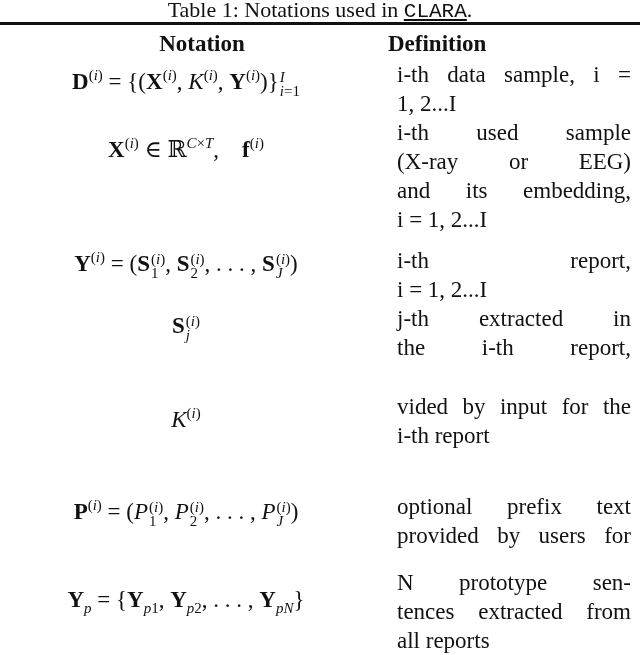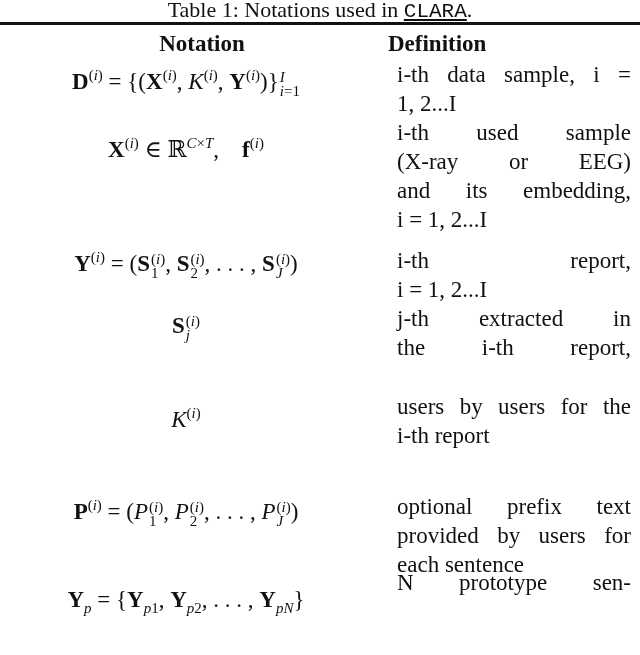--- a/index.html
+++ b/index.html
@@ -69,36 +69,37 @@
     <span class="ln just">j-th extracted in</span>
     <span class="ln just">the i-th report,</span>
   </div>
 </div>
 
 <div class="row" style="top:392px">
   <div class="math" style="top:14px">
     <i>K</i><sup>(<i>i</i>)</sup>
   </div>
   <div class="def" style="top:0">
-    <span class="ln just">users by users for the</span>
+    <span class="ln just">vided by input for the</span>
     <span class="ln">i-th report</span>
   </div>
 </div>
 
 <div class="row" style="top:480px">
   <div class="math" style="top:18px">
     <span class="b">P</span><sup>(<i>i</i>)</sup> = (<i>P</i><span class="supsub"><span>(<i>i</i>)</span><span>1</span></span>, <i>P</i><span class="supsub"><span>(<i>i</i>)</span><span>2</span></span>, . . . , <i>P</i><span class="supsub"><span>(<i>i</i>)</span><span><i>J</i></span></span>)
   </div>
   <div class="def" style="top:12px">
     <span class="ln just">optional prefix text</span>
     <span class="ln just">provided by users for</span>
-    <span class="ln">each sentence</span>
   </div>
 </div>
 
 <div class="row" style="top:568px">
   <div class="math" style="top:18px">
     <span class="b">Y</span><sub><i>p</i></sub> = {<span class="b">Y</span><sub><i>p</i>1</sub>, <span class="b">Y</span><sub><i>p</i>2</sub>, . . . , <span class="b">Y</span><sub><i>pN</i></sub>}
   </div>
   <div class="def" style="top:0">
     <span class="ln just">N prototype sen-</span>
+    <span class="ln just">tences extracted from</span>
+    <span class="ln">all reports</span>
   </div>
 </div>
 
 </body></html>

